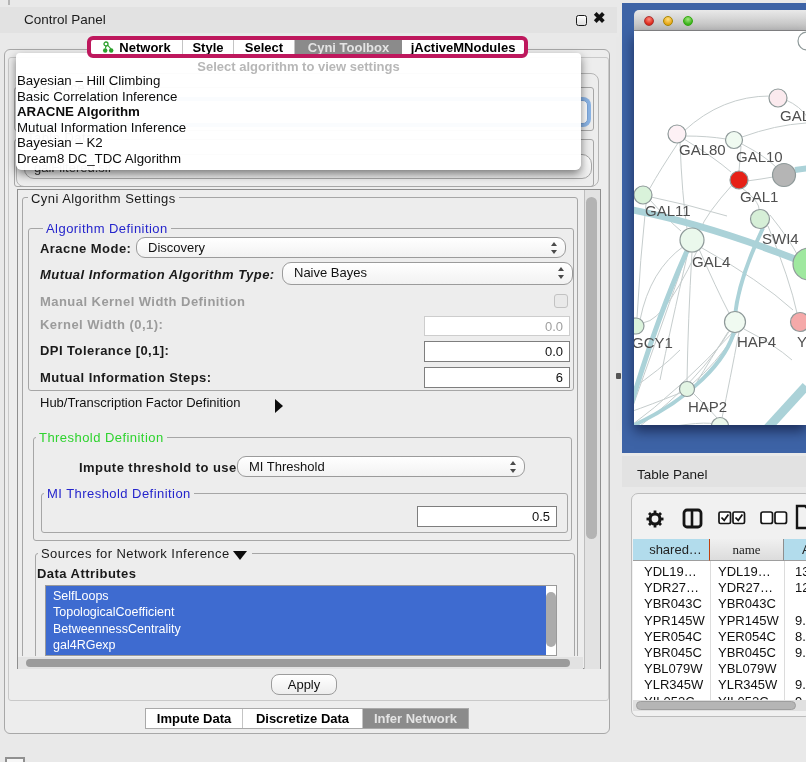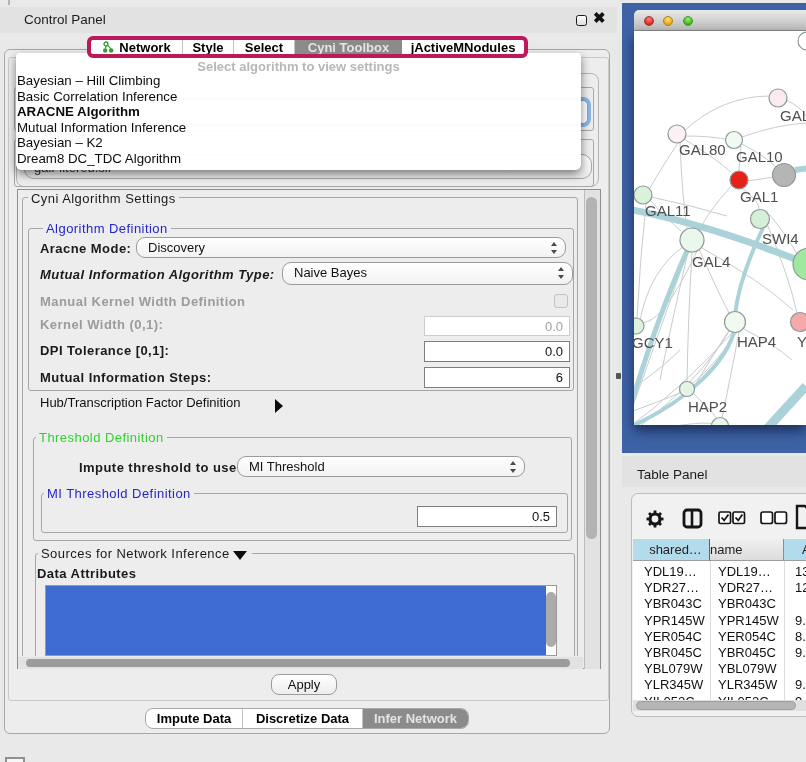--- a/index.html
+++ b/index.html
@@ -89,35 +89,36 @@
   <div class="group" style="left:23px;top:303px;width:527px;height:40px;"></div>
   <div class="gtitle" style="left:26px;top:296px;color:#2525cc;">MI Threshold Definition</div>
   <div class="field" style="left:399px;top:316px;width:140px;height:21px;border:1px solid #7e7e7e;color:#111;">0.5</div>
 
   <div class="group" style="left:17px;top:363px;width:540px;height:114px;"></div>
   <div class="gtitle" style="left:20px;top:356px;color:#1a1a1a;padding-right:22px;">Sources for Network Inference</div>
   <div class="abs" style="left:215px;top:361px;width:0;height:0;border-top:9px solid #0c0c0c;border-left:7.5px solid transparent;border-right:7.5px solid transparent;"></div>
   <div class="lbl abs" style="left:19px;top:376px;font-size:13px;">Data Attributes</div>
   <div class="abs" style="left:27px;top:395px;width:512px;height:71px;background:#fff;border:1px solid #9a9a9a;overflow:hidden;">
     <div class="abs" style="left:0;top:0;width:500px;height:71px;background:#3e6bd0;"></div>
+    <div class="abs" style="left:7px;top:2px;font-size:12.5px;color:#fff;line-height:16.3px;">SelfLoops<br>TopologicalCoefficient<br>BetweennessCentrality<br>gal4RGexp</div>
     <div class="abs" style="left:500px;top:6px;width:10px;height:55px;background:#ababab;border-radius:5px;"></div>
   </div>
  </div>
 </div>
 
 <div class="abs" style="left:18px;top:657px;width:565px;height:12px;background:#e2e2e2;"></div>
 <div class="abs" style="left:26px;top:659px;width:544px;height:8px;background:#9b9b9b;border-radius:4px;"></div>
 
 <div class="abs" style="left:584px;top:190px;width:16px;height:479px;background:#e2e2e2;border-left:1px solid #bdbdbd;"></div>
 <div class="abs" style="left:586px;top:197px;width:11px;height:342px;background:#b3b3b3;border-radius:5.5px;"></div>
 <div class="abs" style="left:600px;top:189px;width:1px;height:480px;background:#8f8f8f;"></div>
 
 <div class="abs" style="left:271px;top:674px;width:66px;height:21px;background:linear-gradient(#ffffff,#ededed);border:1px solid #9c9c9c;border-radius:8px;text-align:center;line-height:19px;font-size:13px;color:#111;">Apply</div>
 
-<div class="abs" style="left:145px;top:708px;height:21px;background:#fff;border:1px solid #a9a9a9;border-radius:8px;display:flex;overflow:hidden;">
+<div class="abs" style="left:145px;top:708px;height:21px;background:#fff;border:1px solid #a9a9a9;border-radius:0;display:flex;overflow:hidden;">
   <div style="width:97px;display:flex;align-items:center;justify-content:center;font-size:13px;font-weight:bold;border-right:1px solid #c4c4c4;">Impute Data</div>
   <div style="width:120px;display:flex;align-items:center;justify-content:center;font-size:13px;font-weight:bold;border-right:1px solid #c4c4c4;">Discretize Data</div>
   <div style="width:105px;display:flex;align-items:center;justify-content:center;font-size:13px;font-weight:bold;background:#8b8b8b;color:#e4e4e4;">Infer Network</div>
 </div>
 
 <div class="abs" style="left:5px;top:757px;width:20px;height:12px;border:2px solid #909090;background:#f7f7f7;"></div>
 
 <div class="abs" style="left:622px;top:3px;width:184px;height:450px;background:#3d63a6;"></div>
 <div class="abs" style="left:634px;top:10px;width:172px;height:21px;background:linear-gradient(#e9e9e9,#bcbcbc);border-bottom:1px solid #8a8a8a;border-radius:5px 0 0 0;"></div>
 <div class="abs" style="left:644px;top:16px;width:10px;height:10px;border-radius:50%;background:radial-gradient(circle at 50% 30%,#ff8a7e,#dd2718 70%);border:0.5px solid #a33;"></div>
@@ -232,21 +233,21 @@
     <g fill="none" stroke="#151515" stroke-width="1.8">
       <path d="M720.5 516.5 l2.7 2.9 4.2 -6"></path>
       <path d="M734.5 516.5 l2.7 2.9 4.2 -6"></path>
     </g>
     <path d="M796 505 h8 l6 6 v16 h-14 z" fill="none" stroke="#151515" stroke-width="2.4"></path>
   </svg>
 </div>
 
 <div class="abs" style="left:633px;top:539px;width:173px;height:161px;background:#fff;overflow:hidden;">
   <div class="abs" style="left:0;top:0;width:77px;height:22px;background:#b2dcec;border-right:1px solid #c2410c;border-bottom:1px solid #9e9e9e;text-align:center;font-size:13px;line-height:21px;color:#222;text-indent:9px;">shared…</div>
-  <div class="abs" style="left:77px;top:0;width:74px;height:22px;background:linear-gradient(#f0f0f0,#dcdcdc);border-right:1px solid #8e8e8e;border-bottom:1px solid #9e9e9e;text-align:left;font-size:13px;line-height:21px;color:#222;">name</div>
+  <div class="abs" style="left:77px;top:0;width:74px;height:22px;background:linear-gradient(#f0f0f0,#dcdcdc);border-right:1px solid #8e8e8e;border-bottom:1px solid #9e9e9e;text-align:center;font-size:13px;line-height:21px;color:#222;font-family:Liberation Serif, serif;">name</div>
   <div class="abs" style="left:151px;top:0;width:25px;height:22px;background:#b2dcec;border-bottom:1px solid #9e9e9e;font-size:13px;line-height:21px;color:#222;padding-left:18px;">A</div>
   <div class="abs" style="left:77px;top:22px;width:1px;height:139px;background:#dcdcdc;"></div>
   <div class="abs" style="left:151px;top:22px;width:1px;height:139px;background:#dcdcdc;"></div>
   <div class="abs" style="left:11px;top:25px;width:70px;font-size:13px;color:#111;line-height:16.2px;white-space:pre;">YDL19…
 YDR27…
 YBR043C
 YPR145W
 YER054C
 YBR045C
 YBL079W

